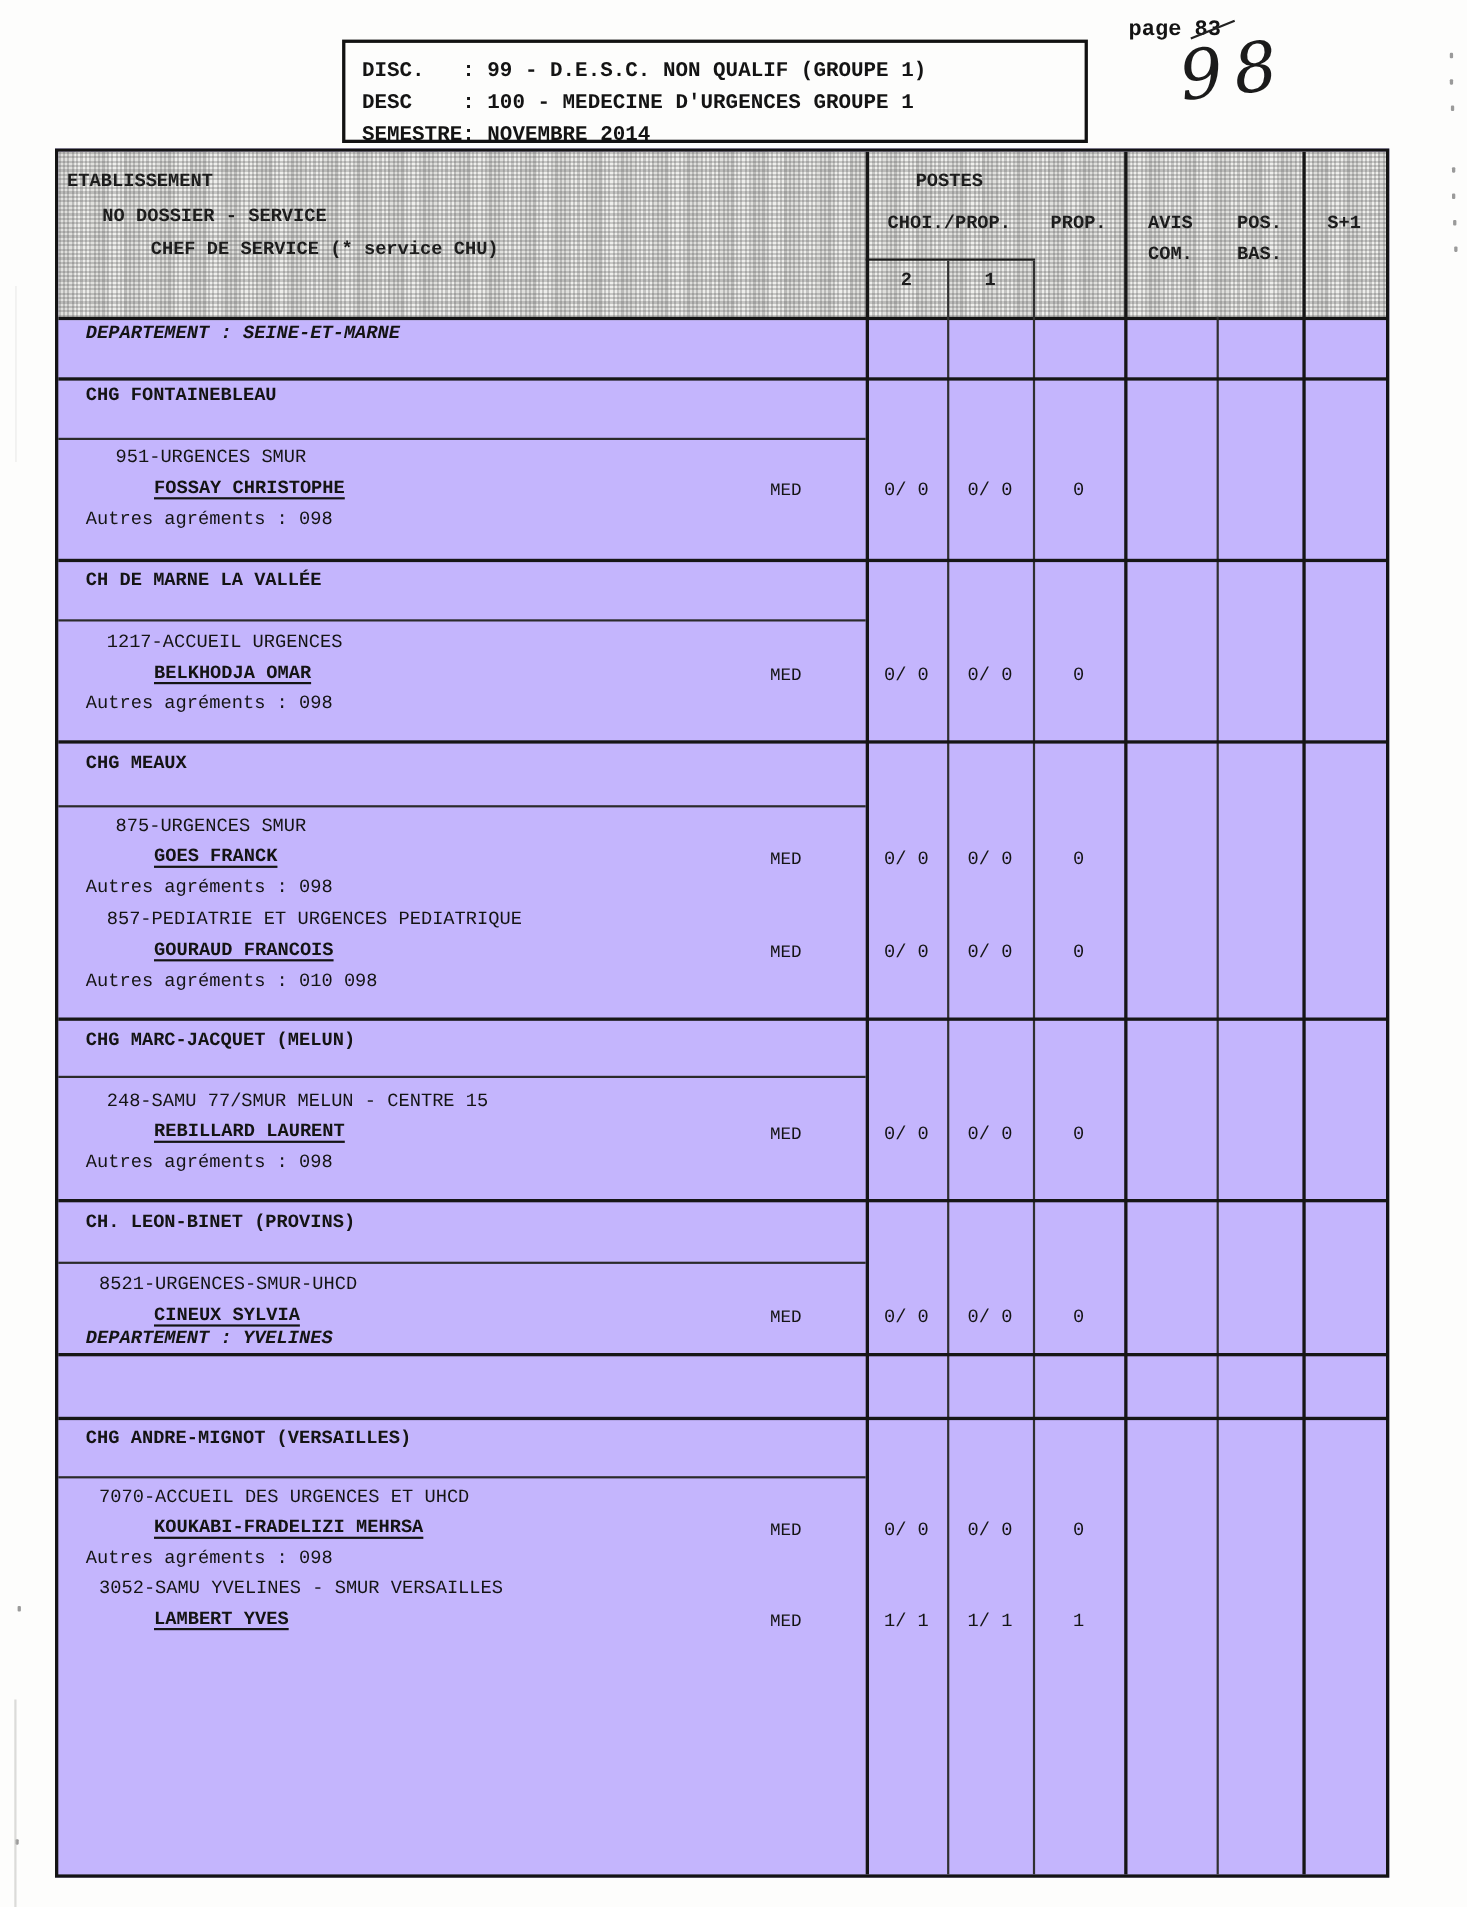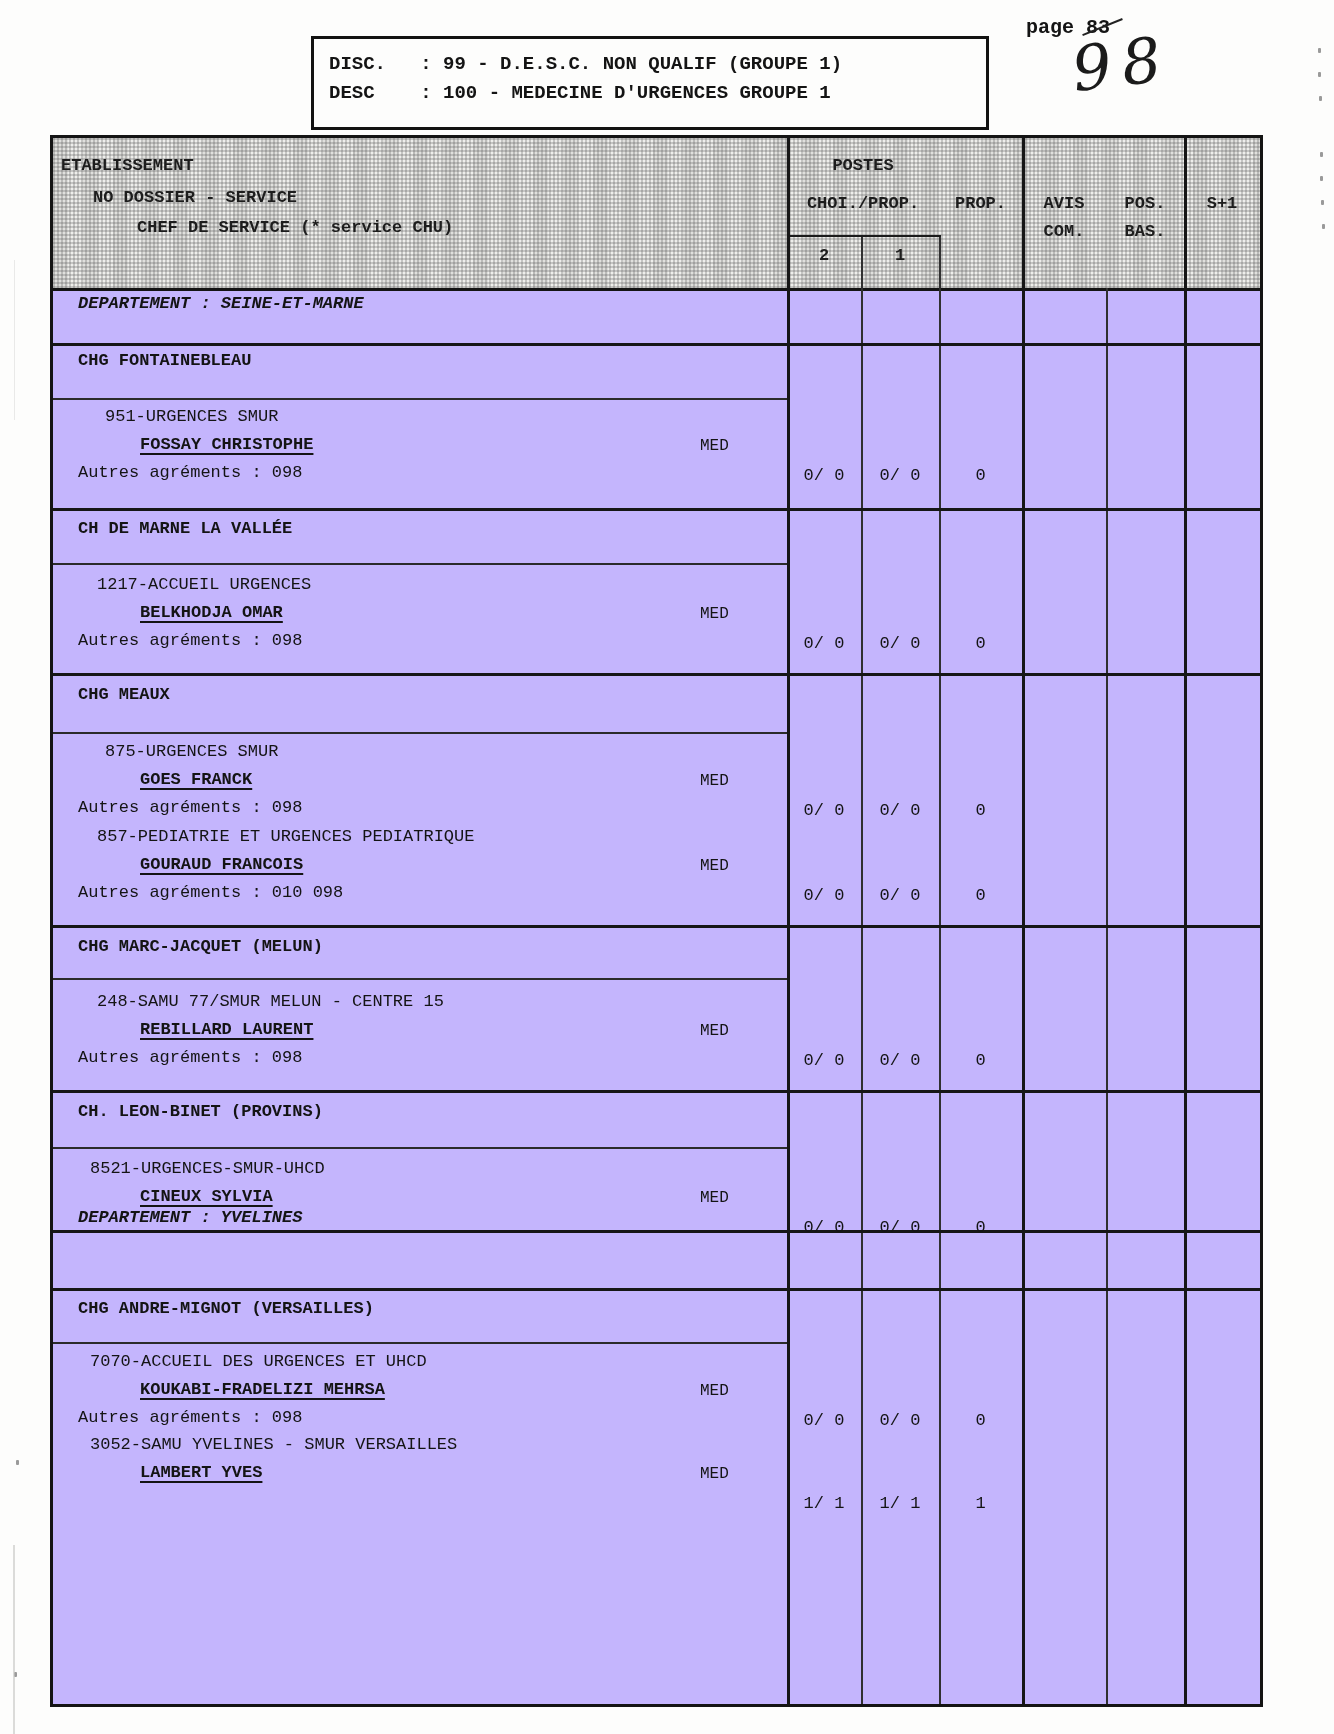--- a/index.html
+++ b/index.html
@@ -40,36 +40,37 @@
       repeating-linear-gradient(90deg, rgba(0,0,0,.05) 0 15px, rgba(255,255,255,.14) 15px 30px),
       #ecece9;
   }
   .hlabel{position:absolute;white-space:pre;font-size:17px;font-weight:bold;color:#1d1d1d;}
   .hlabel.c{text-align:center;}
   .line{position:absolute;white-space:pre;font-size:17px;line-height:18px;}
   .b{font-weight:bold;}
   .i{font-style:italic;}
   .u{text-decoration:underline;text-decoration-thickness:2px;text-underline-offset:4px;}
   .med{position:absolute;white-space:pre;font-size:16px;}
-  .cell{position:absolute;text-align:center;white-space:pre;font-size:17px;margin-top:29px;}
+  .cell{position:absolute;text-align:center;white-space:pre;font-size:17px;}
   .hline{position:absolute;left:0;right:0;height:3px;background:#161616;}
   .hline.thin{width:734px;right:auto;height:2px;background:#2b2b2b;}
   .vline{position:absolute;top:0;bottom:0;width:3px;background:#161616;}
   .vline.thin{width:2px;background:#303030;}
   .speck{position:absolute;background:#9a9a9a;width:3px;height:5px;border-radius:1px;}
   .edge{position:absolute;background:#c4c4c2;}
 </style>
 </head>
 <body>
 
 <div class="page">
 
   <div class="info-box">
     <div class="info-line">DISC.   : 99 - D.E.S.C. NON QUALIF (GROUPE 1)</div>
     <div class="info-line">DESC    : 100 - MEDECINE D'URGENCES GROUPE 1</div>
+    <div class="info-line">SEMESTRE: NOVEMBRE 2014</div>
   </div>
 
   <div class="page-num"><span>page </span><span class="struck">83</span></div>
   <div class="handwritten">98</div>
 
   <div class="doc-table">
 
     <div class="thead">
       <div class="hlabel" style="left:8px;top:18px">ETABLISSEMENT</div>
       <div class="hlabel" style="left:40px;top:50px">NO DOSSIER - SERVICE</div>

